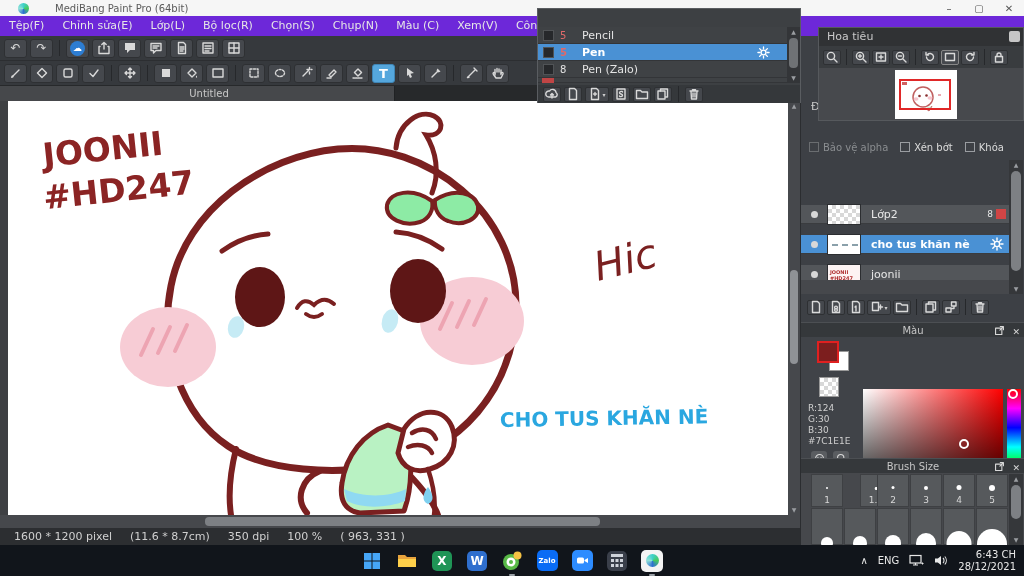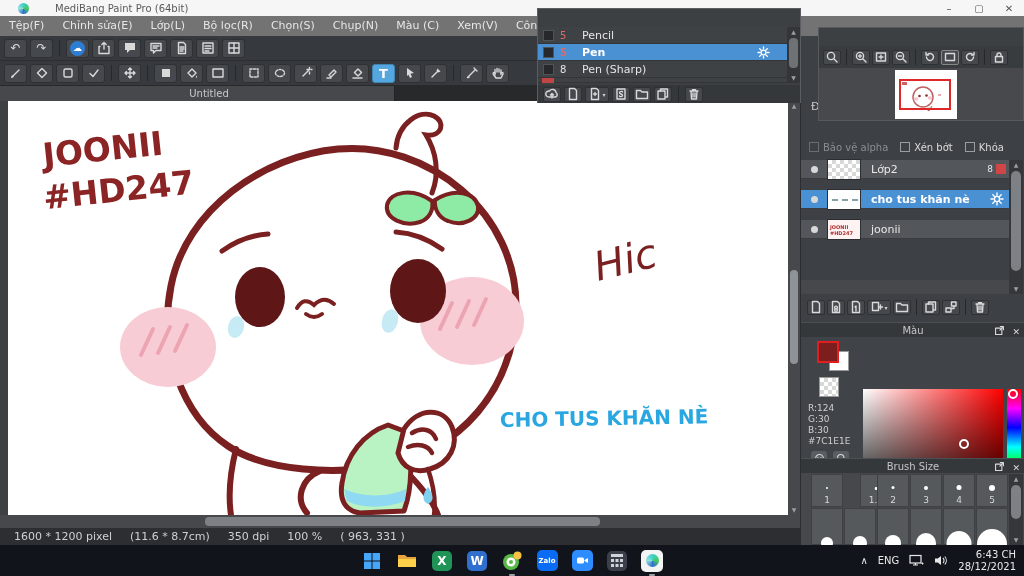--- a/index.html
+++ b/index.html
@@ -9,21 +9,21 @@
 
   
   .titlebar { left:0; top:0; width:1024px; height:16px; background:#f6f6f6; display:flex; align-items:center; }
   .app-logo { width:11px; height:11px; border-radius:50%; margin-left:18px;
     background:conic-gradient(#3fd0c9,#47c95f,#2f6fd0,#8fe0d8,#3fd0c9); }
   .app-title { font-size:10px; color:#5a5a5a; margin-left:26px; }
   .winctl { position:absolute; top:0; height:16px; display:flex; align-items:center; color:#555; font-size:10px; }
   .winbtn { width:30px; text-align:center; cursor:default; }
 
   
-  .menubar { left:0; top:16px; width:1024px; height:20px; background:#737373; display:flex; align-items:center; }
+  .menubar { left:0; top:16px; width:1024px; height:20px; background:#6d28d9; display:flex; align-items:center; }
   .menu-item { color:#e6e6e6; font-size:11px; padding:0 9px; height:20px; line-height:20px; }
 
   
   .toolbar1 { left:0; top:36px; width:800px; height:25px; background:#36393d; display:flex; align-items:center; gap:3px; padding-left:4px; border-bottom:1px solid #2c2e31; }
   .toolbar2 { left:0; top:61px; width:800px; height:24px; background:#36393d; display:flex; align-items:center; gap:3px; padding-left:4px; }
   .btn { width:23px; height:19px; background:#45484d; border:1px solid #2e3033; border-radius:3px; display:flex; align-items:center; justify-content:center; color:#d9d9d9; font-size:12px; }
   .btn.active { background:#55a7dd; border-color:#3f85b5; color:#fff; }
   .sep { width:1px; height:16px; background:#26282b; margin:0 3px; }
   .ic { width:14px; height:14px; display:block; }
   .ic * { stroke:#d9d9d9; fill:none; stroke-width:1.4; stroke-linecap:round; stroke-linejoin:round; }
@@ -66,21 +66,21 @@
   .nav-tools { position:absolute; left:0; top:18px; width:204px; height:22px; display:flex; align-items:center; gap:2px; padding-left:4px; background:#393c3f; }
   .nav-body { position:absolute; left:0; top:40px; width:204px; height:52px; background:#47494d; }
   .nav-thumb { position:absolute; left:76px; top:2px; width:62px; height:49px; background:#fff; }
 
   
   .dock { left:800px; top:36px; width:224px; height:509px; background:#3d4045; border-left:1px solid #2b2d30; }
   .dk-label { color:#c9c9c9; font-size:11px; }
   .dropdown { position:absolute; left:74px; top:0; width:144px; height:16px; background:#55585c; border:1px solid #26282b; color:#e0e0e0; font-size:10px; line-height:14px; padding-left:6px; }
   .dd-ar { position:absolute; right:4px; top:0; font-size:7px; color:#cfcfcf; }
   .chk { width:10px; height:10px; border:1px solid #9a9da1; background:#3d4045; display:inline-block; vertical-align:-1px; margin-right:4px; }
-  .layer-row { position:absolute; left:0; width:208px; height:19px; background:#53565a; border-bottom:1px solid #3a3c3f; display:flex; align-items:center; }
+  .layer-row { position:absolute; left:0; width:208px; height:19px; background:#53565a; border-bottom:1px solid #3a3c3f; display:flex; align-items:center;margin-top:45px; }
   .layer-row.sel { background:#4a91d4; }
   .vis-dot { width:7px; height:7px; border-radius:50%; background:#d8d8d8; margin:0 9px 0 10px; }
   .lthumb { width:34px; height:21px; background:#fff; border:1px solid #2c2e31; overflow:hidden; position:relative; }
   .checker { background-image:conic-gradient(#d8d8d8 25%, #ffffff 0 50%, #d8d8d8 0 75%, #ffffff 0); background-size:8px 8px; }
   .lname { font-size:11px; color:#e8e8e8; margin-left:10px; }
   .layer-row.sel .lname { color:#fff; font-weight:bold; }
   .ltools { position:absolute; left:0; top:260px; width:224px; height:22px; display:flex; align-items:center; gap:2px; padding-left:6px; }
   .panel-head { position:absolute; left:0; width:224px; height:15px; background:#35383b; border-top:1px solid #4c4f53; color:#c6c6c6; font-size:10px; text-align:center; line-height:15px; }
   .ph-ic { position:absolute; top:2px; font-size:9px; color:#d9d9d9; }
 
@@ -582,21 +582,21 @@
         <span class="fb-size red-num">5</span>
         <span>Pen</span>
         <svg class="ic white" viewBox="0 0 14 14" style="position:absolute;right:18px;width:13px;height:13px;">
             <circle cx="7" cy="7" r="2.6"></circle>
             <path d="M7,1v2.2M7,13V10.8M1,7h2.2M13,7h-2.2M2.8,2.8l1.5,1.5M11.2,11.2L9.7,9.7M2.8,11.2l1.5,-1.5M11.2,2.8L9.7,4.3" stroke-width="1.8"></path>
           </svg>
       </div>
       <div class="fb-row">
         <span class="fb-chk"></span>
         <span class="fb-size">8</span>
-        <span>Pen (Sharp)</span>
+        <span>Pen (Zalo)</span>
       </div>
       <div class="fb-row" style="height:5px;">
         <span style="width:12px;height:5px;background:#c04545;margin-left:4px;"></span>
       </div>
     </div>
     <div class="fb-scroll">
       <div class="sarrow" style="top:0;width:13px;">▲</div>
       <div style="position:absolute;left:2px;top:11px;width:9px;height:30px;background:#6f7275;border-radius:4px;"></div>
       <div class="sarrow" style="bottom:0;width:13px;">▼</div>
     </div>
@@ -639,20 +639,24 @@
       <div class="sep"></div>
       <div class="mbtn">
           <svg class="ic" viewBox="0 0 14 14">
             <path d="M3,4h8M5.5,4V2.8h3V4M4,4l.5,8h5l.5-8M6,6v4M8,6v4"></path>
           </svg>
         </div>
     </div>
   </div>
 
   <div class="abs float-nav">
+    <div class="fb-head">
+      <span>Hoa tiêu</span>
+      <div class="close-sq"></div>
+    </div>
     <div class="nav-tools">
       <div class="mbtn">
           <svg class="ic" viewBox="0 0 14 14">
             <circle cx="6" cy="6" r="3.6"></circle>
             <path d="M9,9l3,3"></path>
           </svg>
         </div>
       <div class="sep"></div>
       <div class="mbtn">
           <svg class="ic" viewBox="0 0 14 14">

